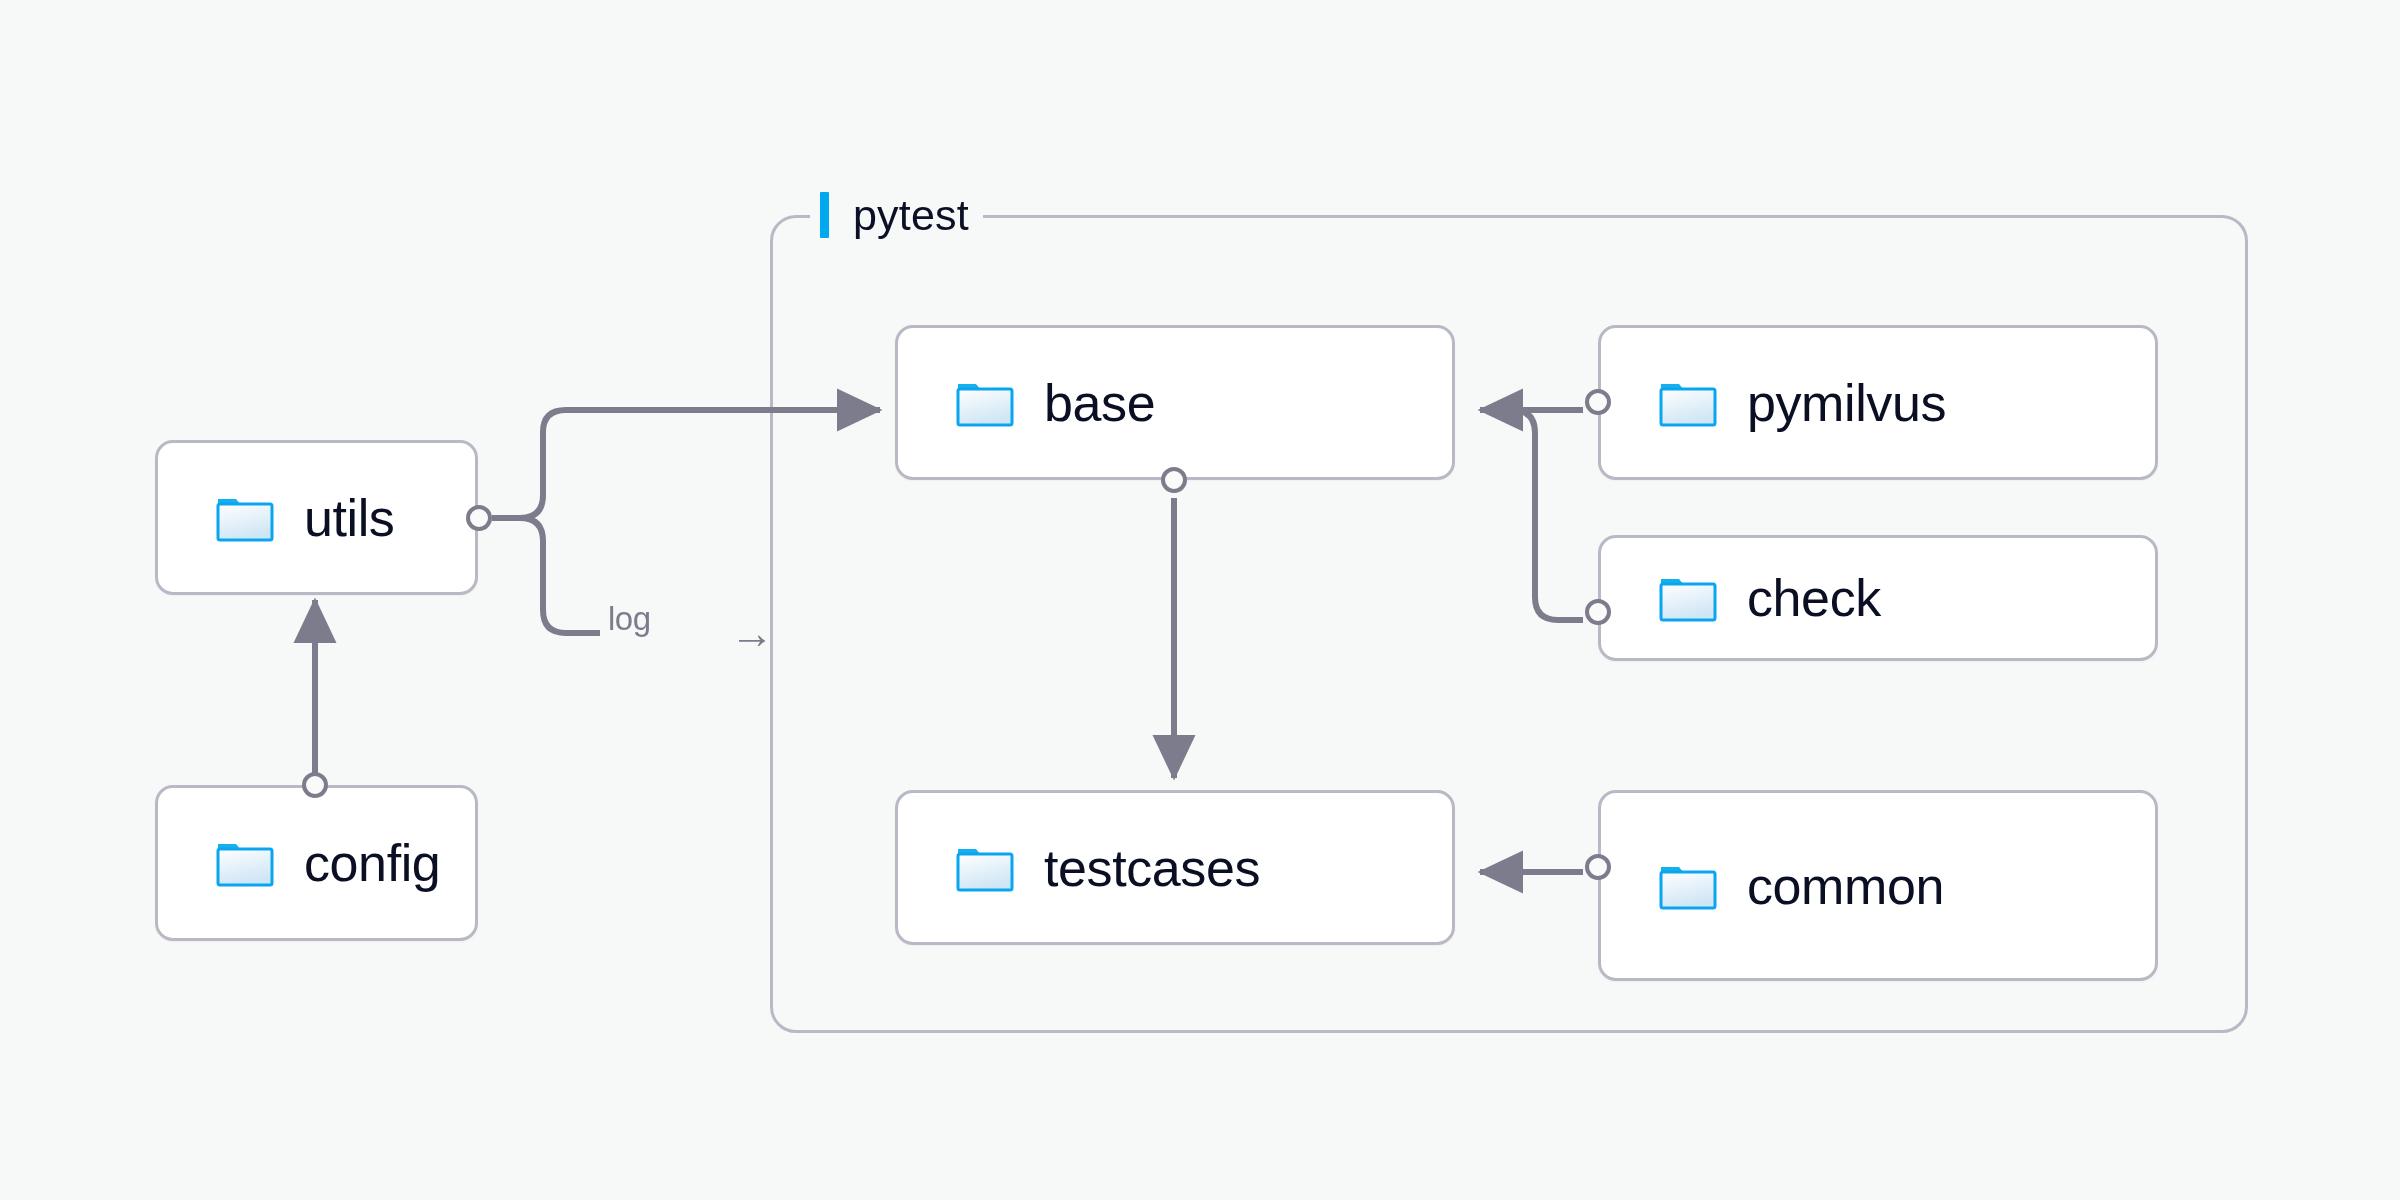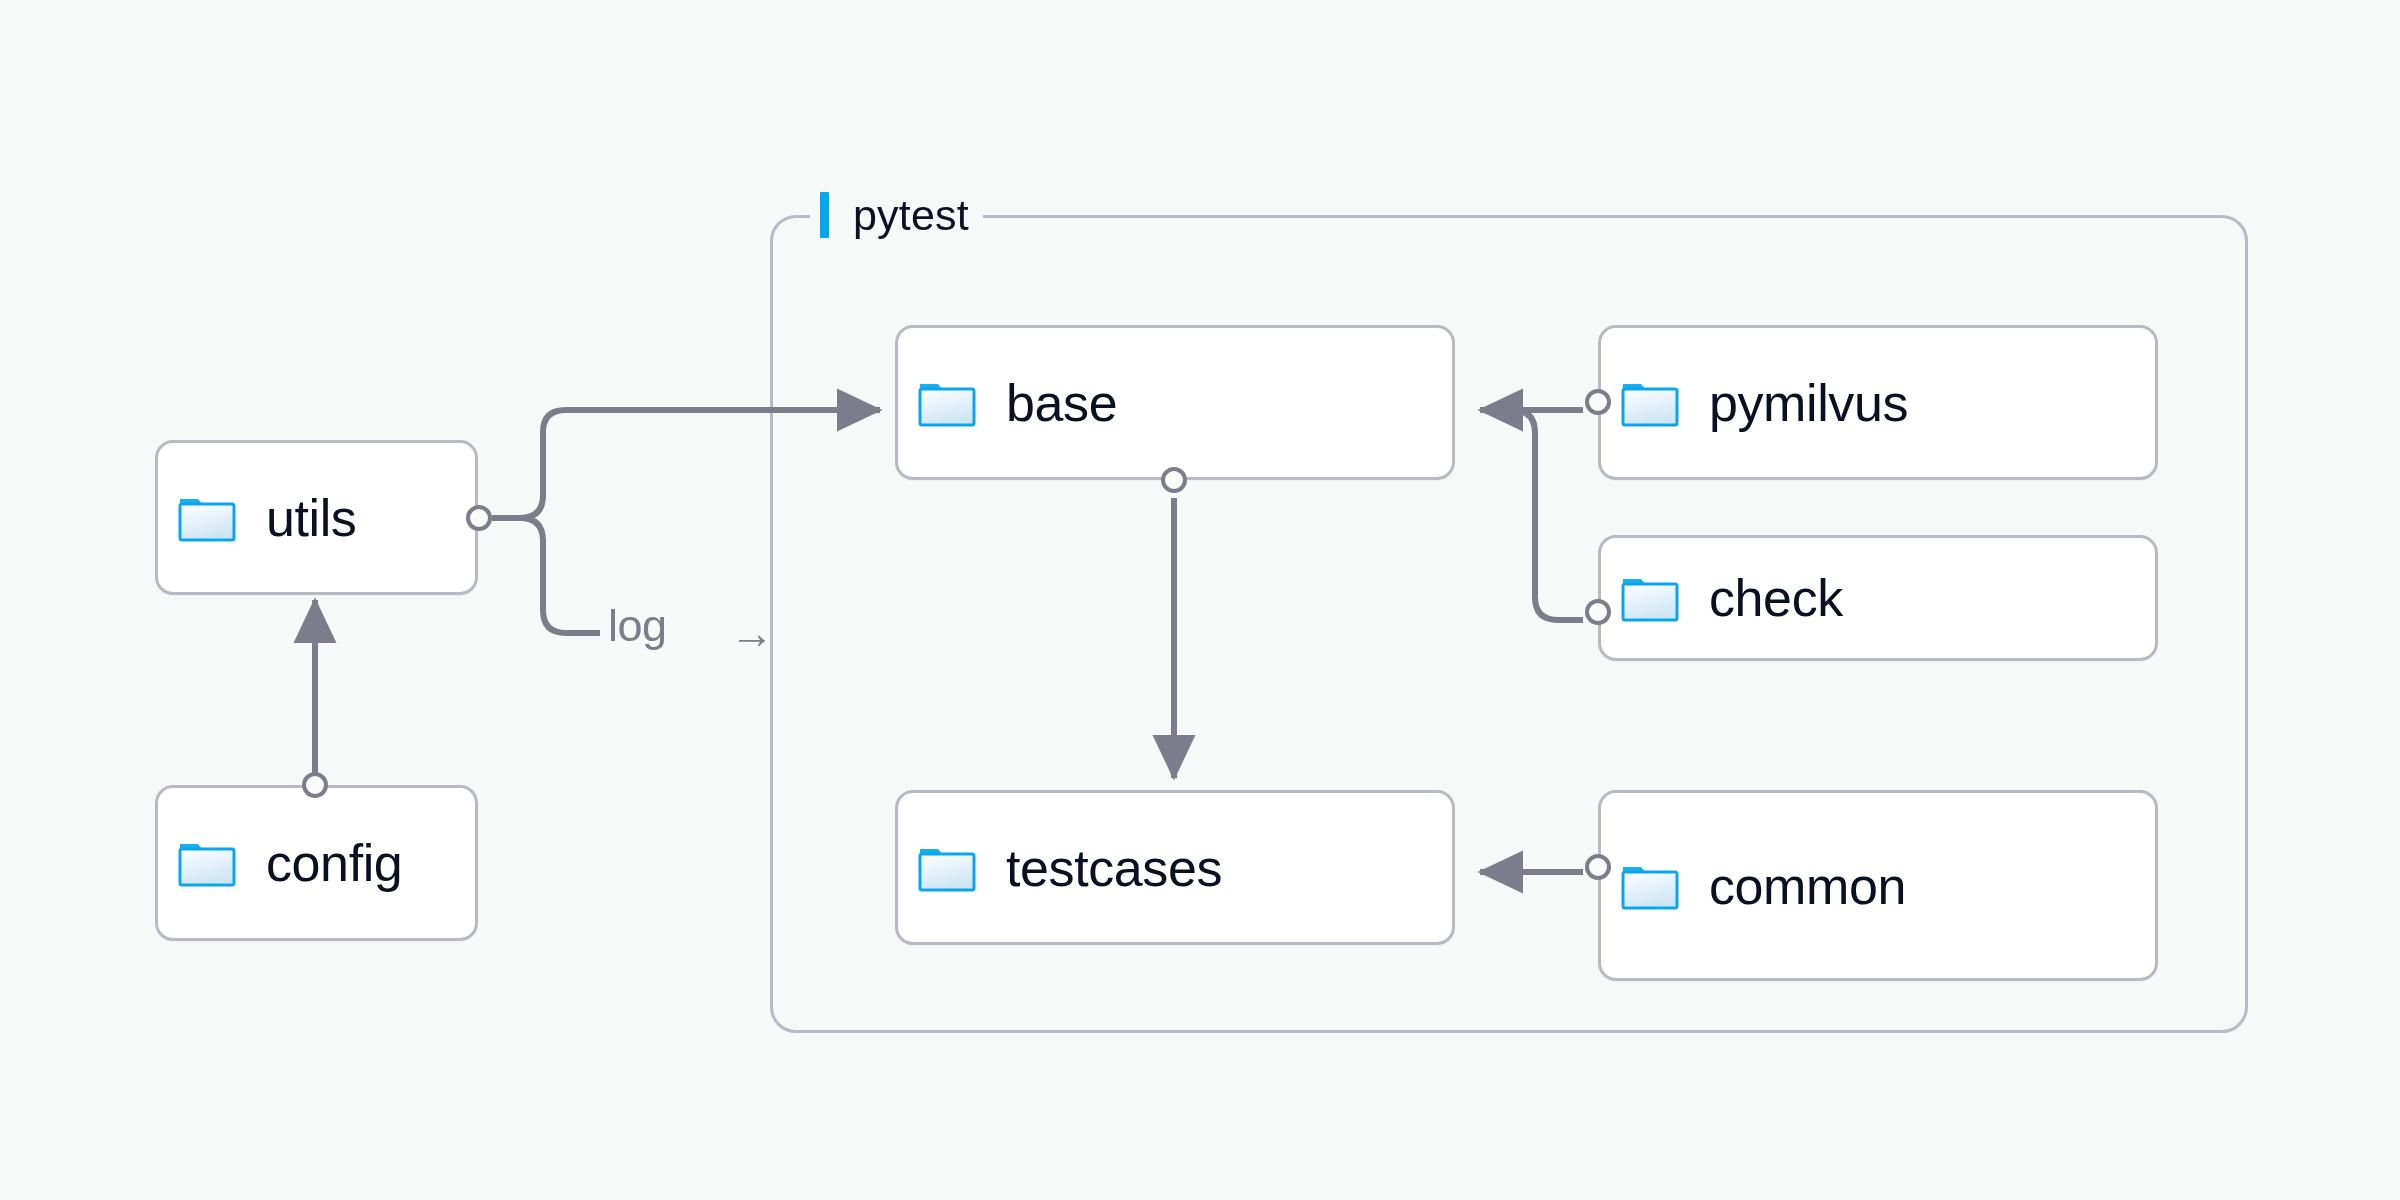--- a/index.html
+++ b/index.html
@@ -37,21 +37,21 @@
   }
 
   
   .node{
     position:absolute;
     background:#ffffff;
     border:3px solid #b9b9c6;
     border-radius:18px;
     box-sizing:border-box;
     display:flex;align-items:center;
-    padding-left:20px;
+    padding-left:58px;
     gap:30px;
     box-shadow:0 1px 2px rgba(20,20,45,.04);
     z-index:5;
   }
   .node .label{
     font-size:52px;
     color:#0a0f23;
     letter-spacing:-.4px;
     white-space:nowrap;
     font-family:"Liberation Sans", sans-serif;
@@ -68,21 +68,21 @@
     background:#fafafa;
     border:4px solid #7c7c8c;
     box-sizing:border-box;
     z-index:8;
   }
   svg.edges{position:absolute;left:0;top:0;width:2400px;height:1200px;z-index:3;pointer-events:none;}
   .edge{fill:none;stroke:#7c7c8c;stroke-width:6;stroke-linecap:butt;stroke-linejoin:round;}
 
   .edge-label{
     position:absolute;
-    font-size:45px;
+    font-size:33px;
     color:#7c7c8c;
     white-space:nowrap;
     font-family:"Liberation Sans", sans-serif;
     z-index:6;
     letter-spacing:-.5px;
   }
   .edge-arrow-glyph{
     position:absolute;
     font-size:44px;color:#7c7c8c;z-index:6;
     font-family:"Liberation Sans", sans-serif;

